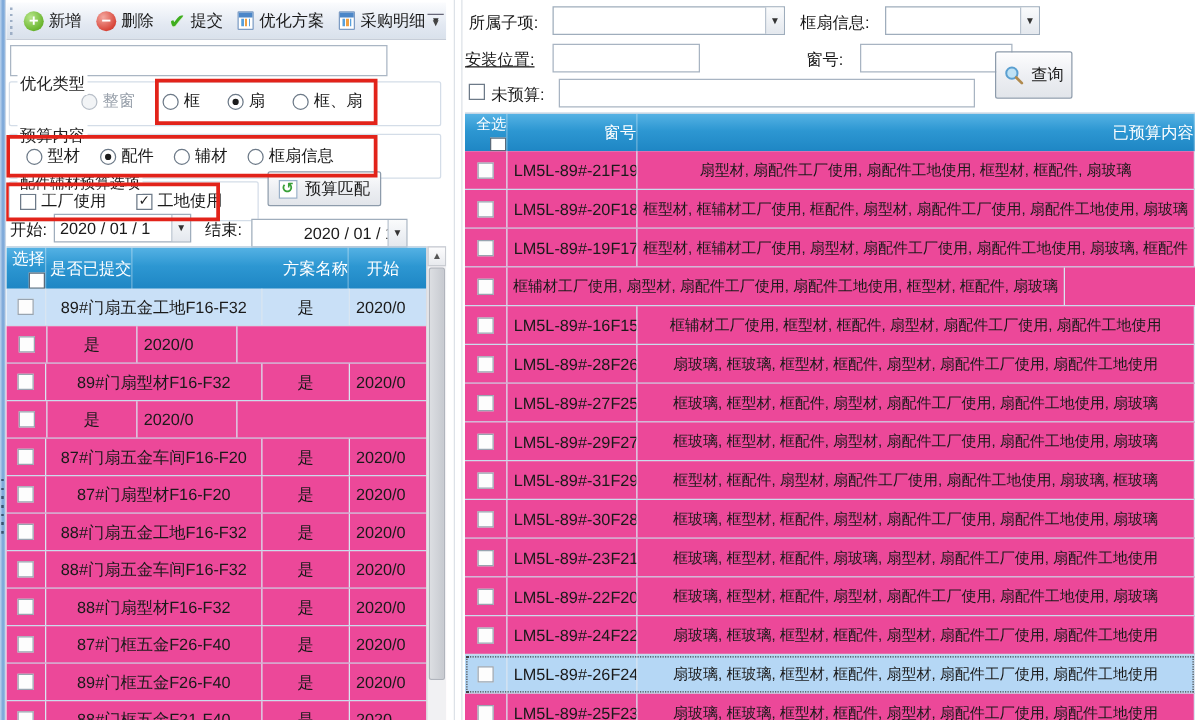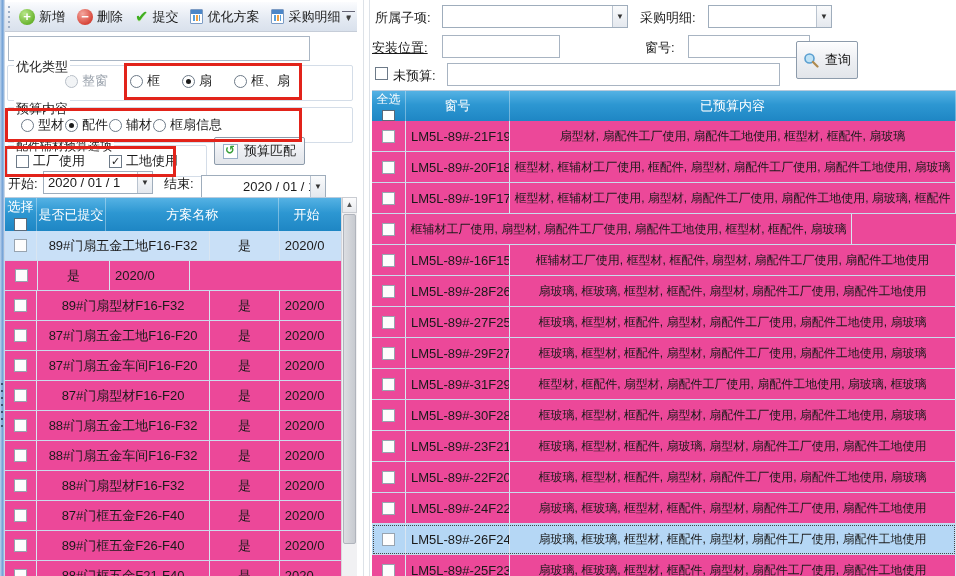--- a/index.html
+++ b/index.html
@@ -63,21 +63,21 @@
   
   .date-row { position:absolute; left:0; top:171px; width:352px; height:24px; }
   .date-label { position:absolute; top:4px; font-size:13px; }
   .combo { position:absolute; height:23px; background:#fff; border:1px solid #9fadbc; display:flex; align-items:center; }
   .combo .val { flex:1; padding:0 4px; font-size:13px; white-space:nowrap; overflow:hidden; }
   .combo .dd { width:15px; height:100%; border-left:1px solid #b9c3cf; background:linear-gradient(180deg,#fafbfc,#e4e8ee); font-size:8px; color:#333; display:flex; align-items:center; justify-content:center; cursor:pointer; }
 
   
   .grid { position:absolute; overflow:hidden; border-top:1px solid #b9cbdd; }
   .g-head { display:flex; background:linear-gradient(180deg,#55b2e4,#2d97d2 45%,#1e86c4); color:#fff; }
-  .g-hcell { display:flex; flex-direction:column; align-items:center; justify-content:center; gap:2px;
+  .g-hcell { display:flex; flex-direction:column; align-items:flex-end; justify-content:center; gap:2px;
     border-right:1px solid rgba(255,255,255,.35); font-size:13px; overflow:hidden; white-space:nowrap; }
   .g-hcheck { width:13px; height:13px; background:#fff; border:1px solid #5a6a7a; }
   .g-row { display:flex; background:#ec4899; border-bottom:1px solid #c9dbec; }
   .g-row.sel-left { background:#c9e0f7; }
   .g-row.sel-right { background:#b5d7f5; outline:1px dotted #444; outline-offset:-2px; }
   .g-cell { display:flex; align-items:center; justify-content:center; border-right:1px solid #d9e5f1; overflow:hidden; white-space:nowrap; }
   .g-cell.left { justify-content:flex-start; padding-left:5px; }
   .row-cb { width:13px; height:13px; border:1px solid #98a4b0; background:#fdfdfd; }
 
   .left-grid { left:0; top:197px; width:352px; height:379px; }
@@ -154,21 +154,21 @@
         </label>
         <label class="opt-item">
           <span class="radio"></span>
           <span>框、扇</span>
         </label>
       </div>
     <div class="redbox" style="left:119px;top:63px;width:178px;height:37px;"></div>
 
     <div class="grp-label" style="left:9px;top:100px;">预算内容</div>
     <div class="grp-box" style="left:2px;top:107px;width:346px;height:36px;"></div>
-    <div class="opt-row" id="budgetContentRow" style="left:16px;top:116px;gap:1px;">
+    <div class="opt-row" id="budgetContentRow" style="left:16px;top:116px;gap:16px;">
         <label class="opt-item">
           <span class="radio"></span>
           <span>型材</span>
         </label>
         <label class="opt-item">
           <span class="radio sel"></span>
           <span>配件</span>
         </label>
         <label class="opt-item">
           <span class="radio"></span>
@@ -250,21 +250,20 @@
               <span class="row-cb"></span>
             </div>
             <div class="g-cell" style="width: 180px;">89#门扇型材F16-F32</div>
             <div class="g-cell" style="width: 72px;">是</div>
             <div class="g-cell left" style="width: 80px;">2020/0</div>
           </div>
           <div class="g-row">
             <div class="g-cell" style="width: 33px;">
               <span class="row-cb"></span>
             </div>
-            <div class="g-cell" style="width: 180px;">87#门扇五金工地F16-F20</div>
             <div class="g-cell" style="width: 72px;">是</div>
             <div class="g-cell left" style="width: 80px;">2020/0</div>
           </div>
           <div class="g-row">
             <div class="g-cell" style="width: 33px;">
               <span class="row-cb"></span>
             </div>
             <div class="g-cell" style="width: 180px;">87#门扇五金车间F16-F20</div>
             <div class="g-cell" style="width: 72px;">是</div>
             <div class="g-cell left" style="width: 80px;">2020/0</div>
@@ -335,21 +334,21 @@
 
   <div class="panel-sep"></div>
 
   <div class="right-panel">
 
     <span class="f-label" style="left:3px;top:9px;">所属子项:</span>
     <div class="combo" style="left:70px;top:5px;width:186px;">
       <span class="val"></span>
       <span class="dd">▼</span>
     </div>
-    <span class="f-label" style="left:268px;top:9px;">采购明细:</span>
+    <span class="f-label" style="left:268px;top:9px;">框扇信息:</span>
     <div class="combo" style="left:336px;top:5px;width:124px;">
       <span class="val"></span>
       <span class="dd">▼</span>
     </div>
 
     <span class="f-label" style="left:0;top:39px;text-decoration:underline;">安装位置:</span>
     <input class="f-input" style="left: 70px; top: 35px; width: 118px;" value="">
     <span class="f-label" style="left:273px;top:39px;">窗号:</span>
     <input class="f-input" style="left: 316px; top: 35px; width: 122px;" value="">
 

